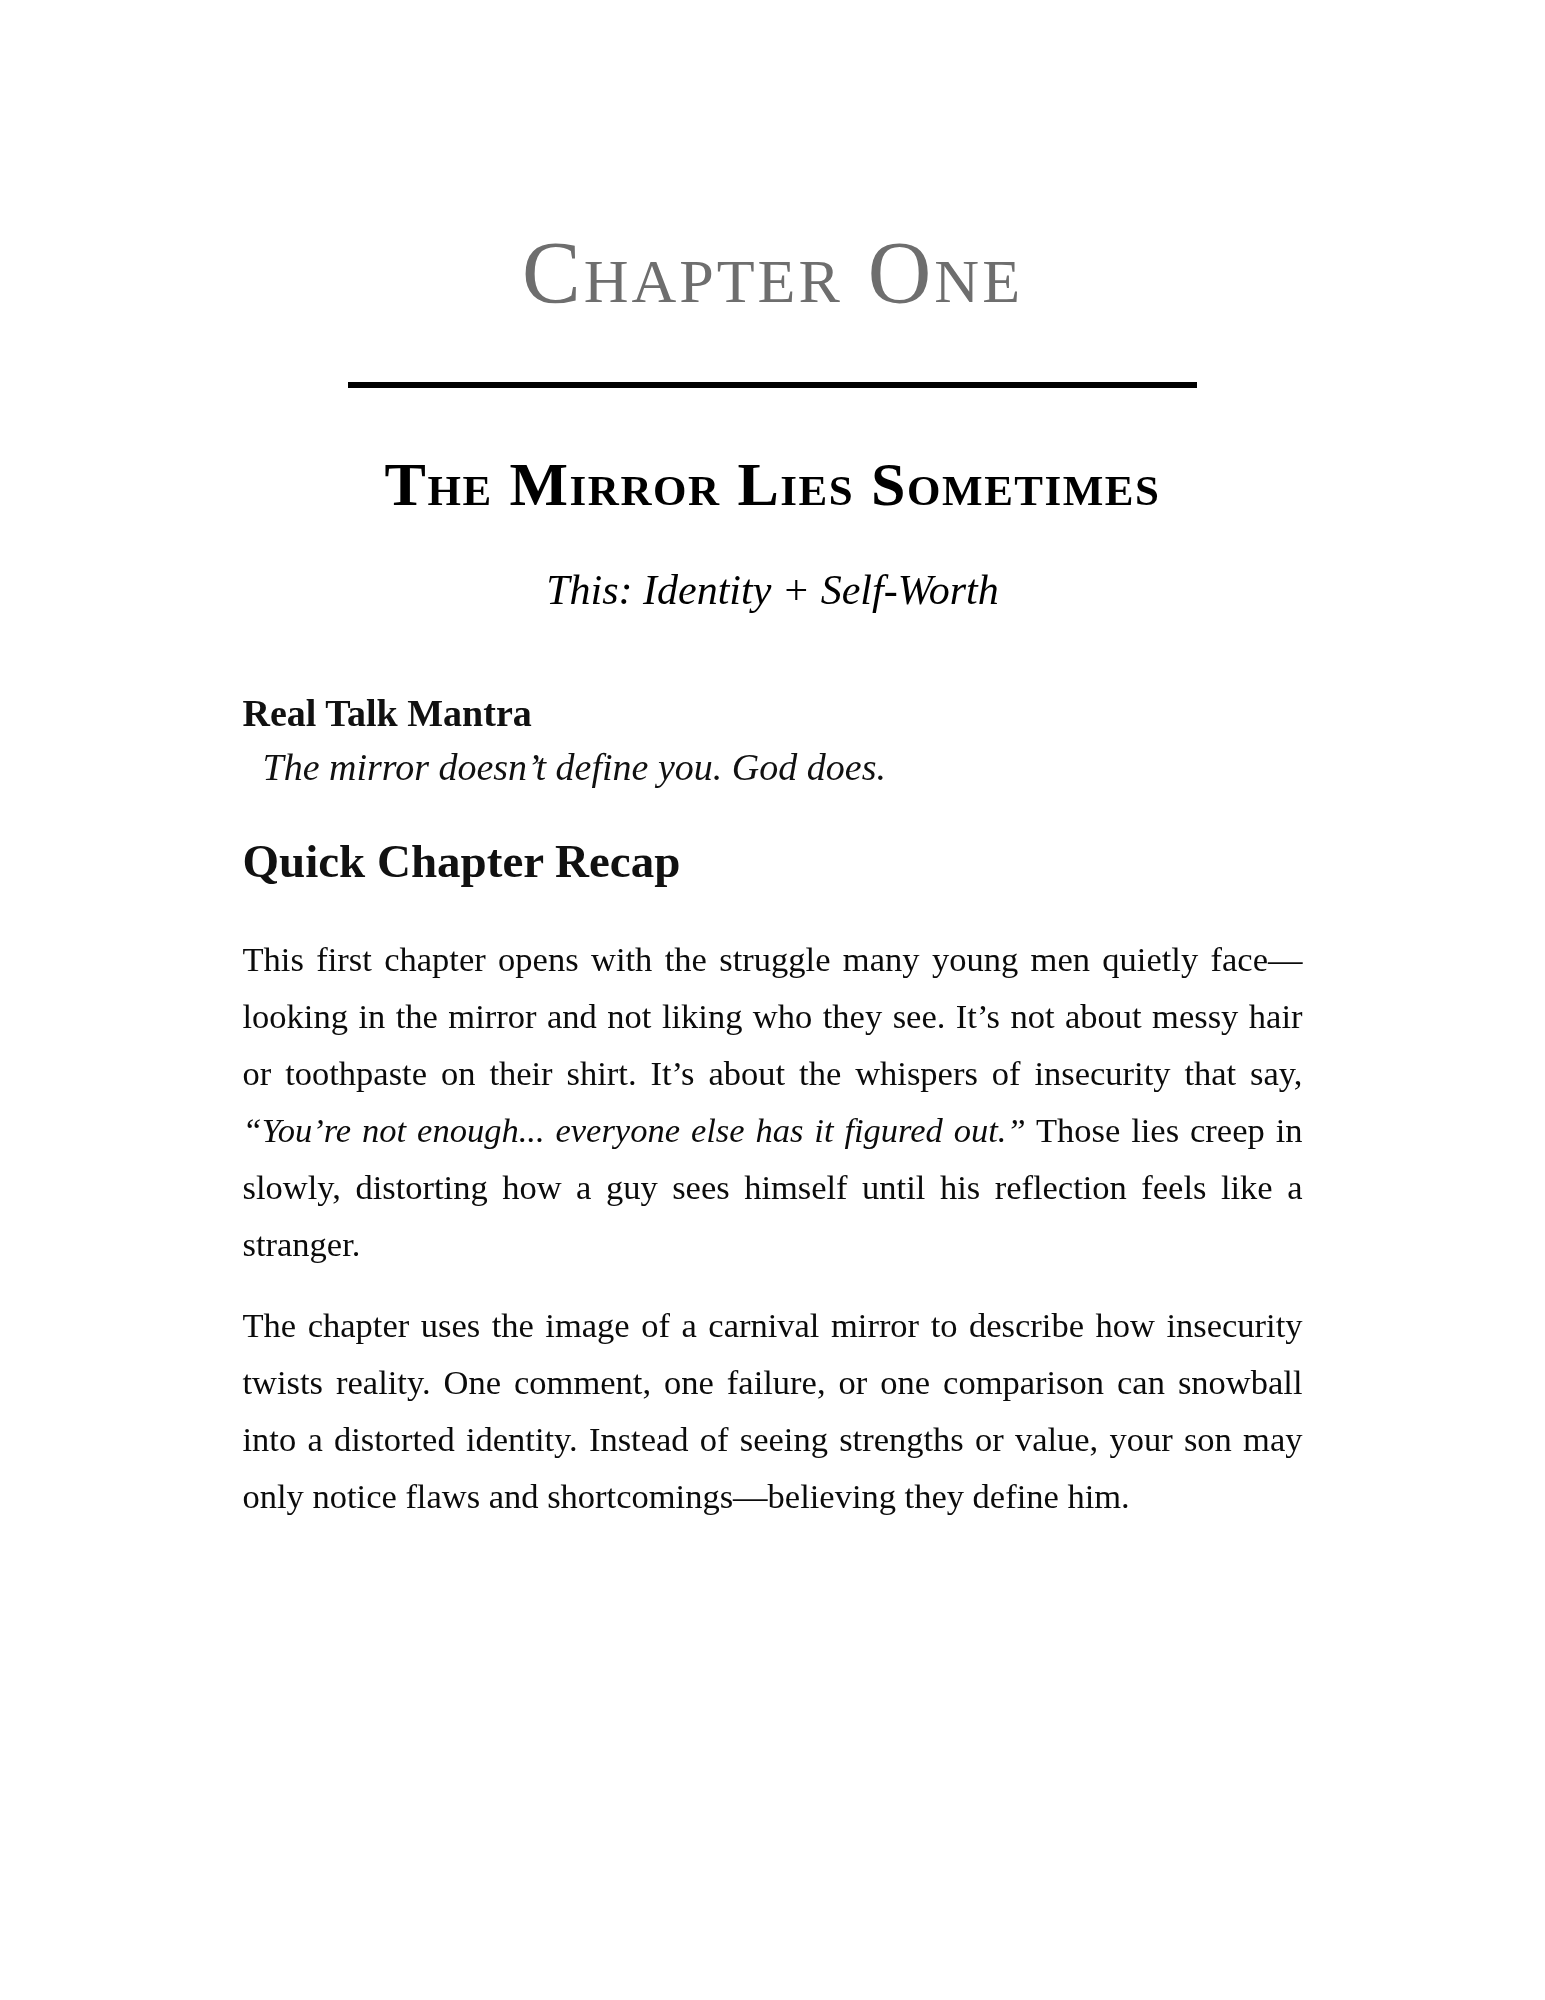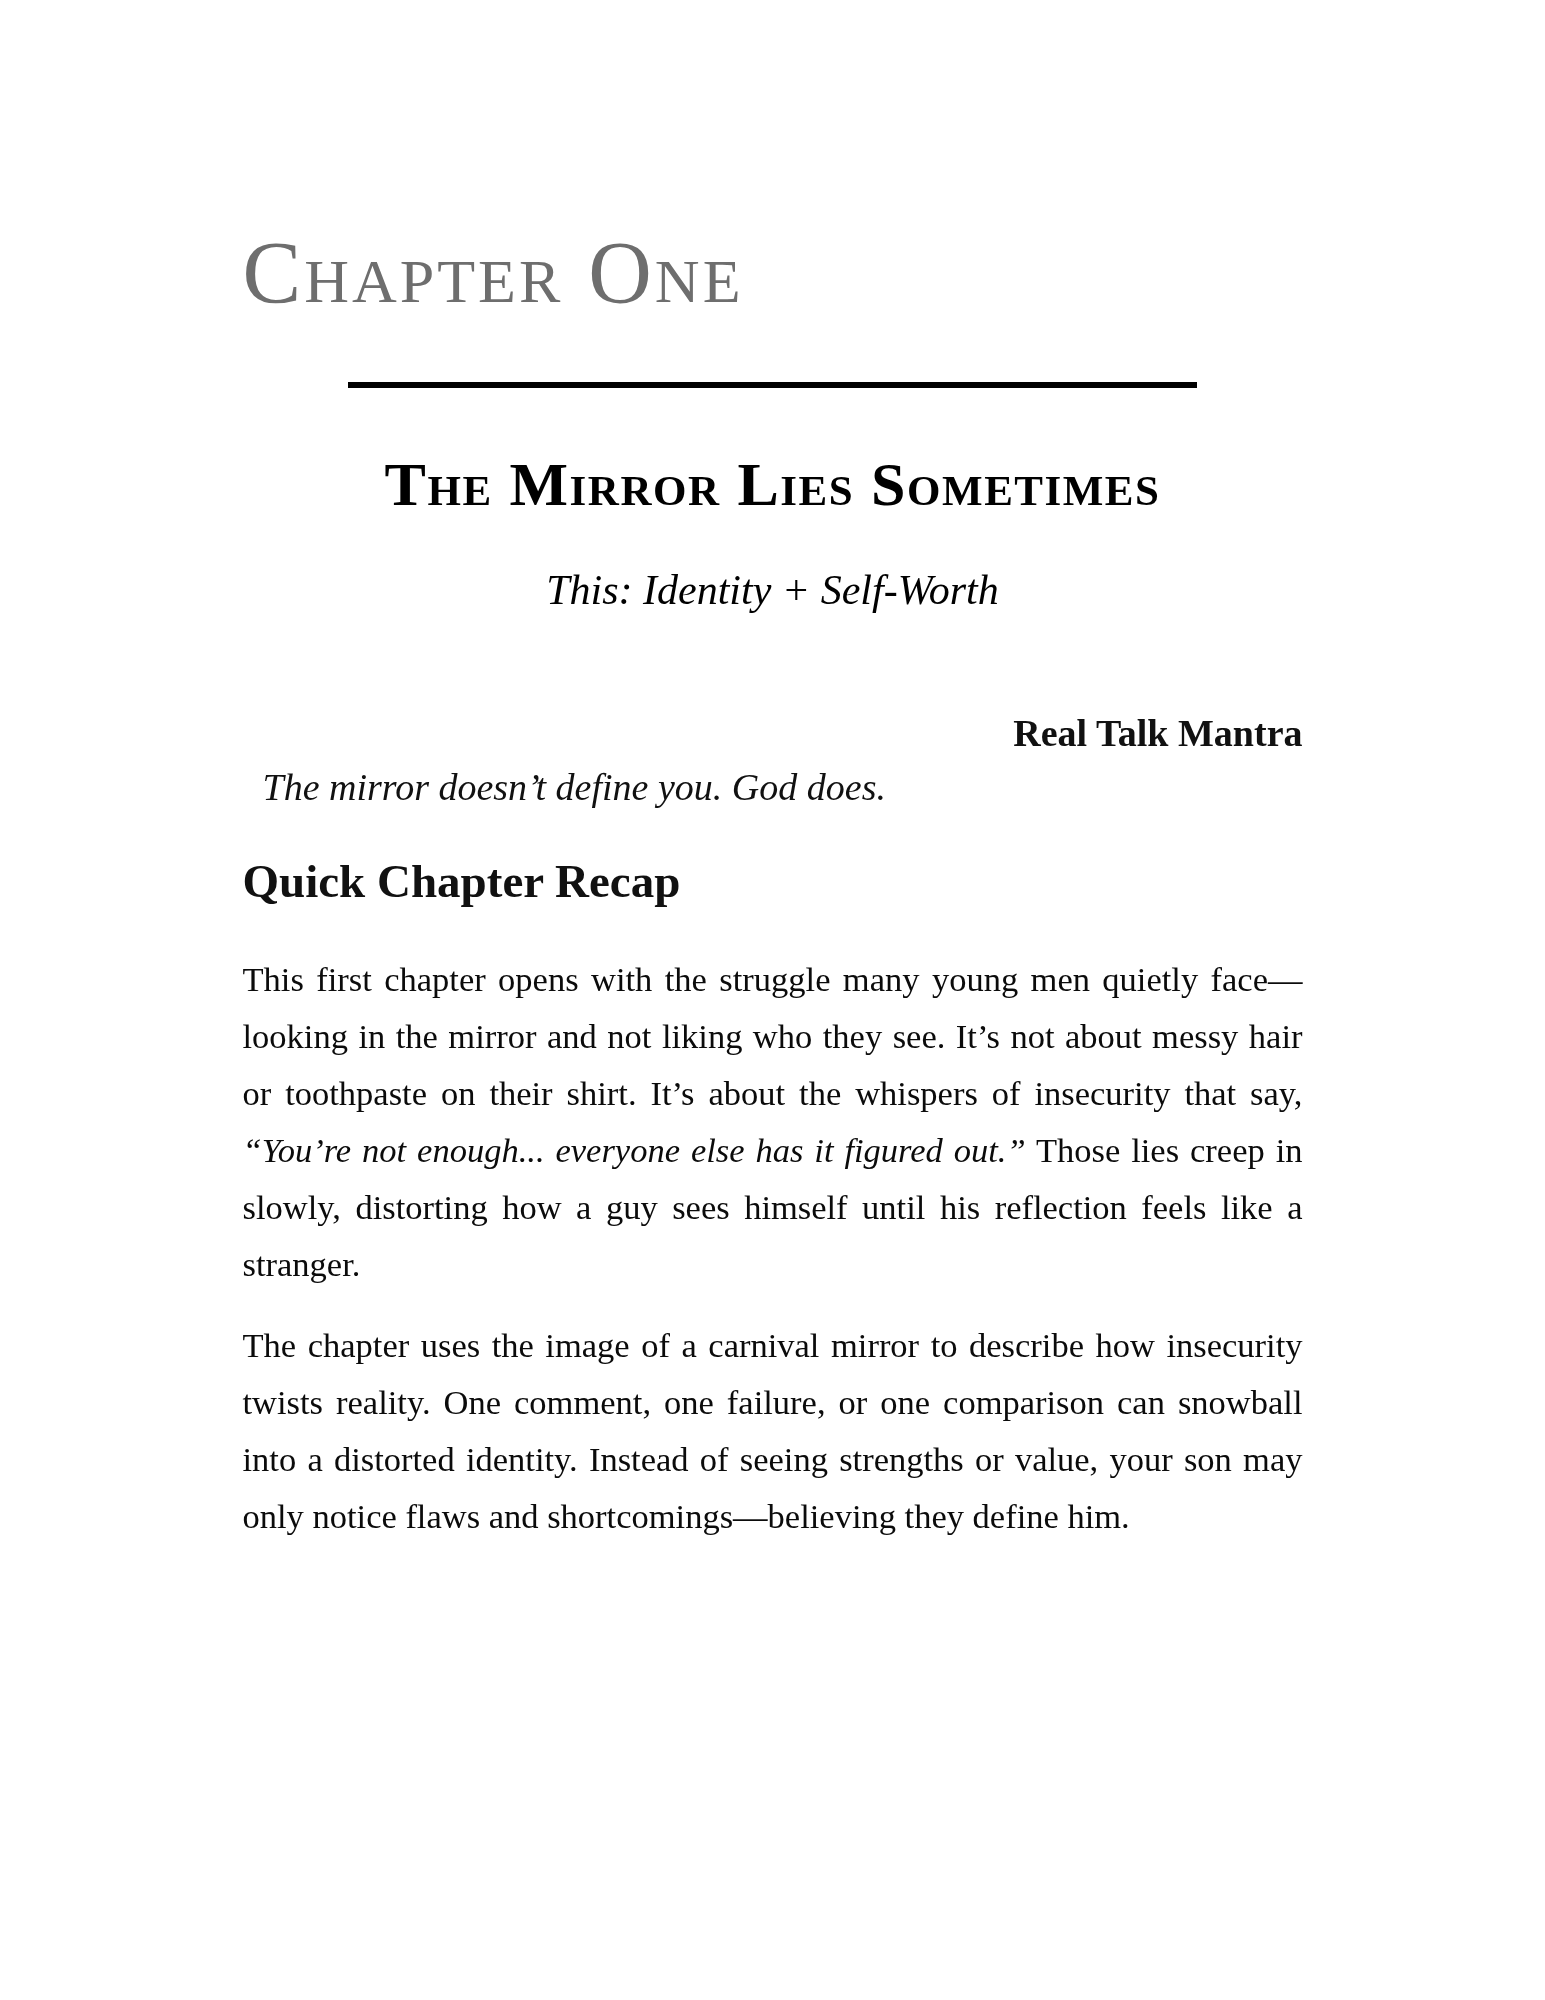--- a/index.html
+++ b/index.html
@@ -15,21 +15,21 @@
     overflow: hidden;
     font-family: "Liberation Serif", "DejaVu Serif", serif;
     color: #111111;
   }
   .content {
     width: 1060px;
     margin: 0 auto;
   }
   .chapter-label {
     margin-top: 225px;
-    text-align: left;
+    text-align: center;
     font-variant: small-caps;
     font-size: 88px;
     line-height: 1.1;
     letter-spacing: 3px;
     color: #6e6e6e;
   }
   .rule {
     width: 849px;
     height: 6px;
     background: #000000;
@@ -47,25 +47,24 @@
   }
   .chapter-theme {
     margin-top: 40px;
     text-align: center;
     font-style: italic;
     font-size: 42px;
     line-height: 1.3;
     color: #000000;
   }
   .mantra-heading {
-    margin-top: 92px;
+    margin-top: 72px;
     font-weight: bold;
     font-size: 38px;
     line-height: 1.25;
-    text-align: right;
   }
   .mantra-text {
     margin-top: 6px;
     font-style: italic;
     font-size: 38px;
     line-height: 1.3;
     margin-left: 20px;
   }
   .recap-heading {
     font-weight: bold;

